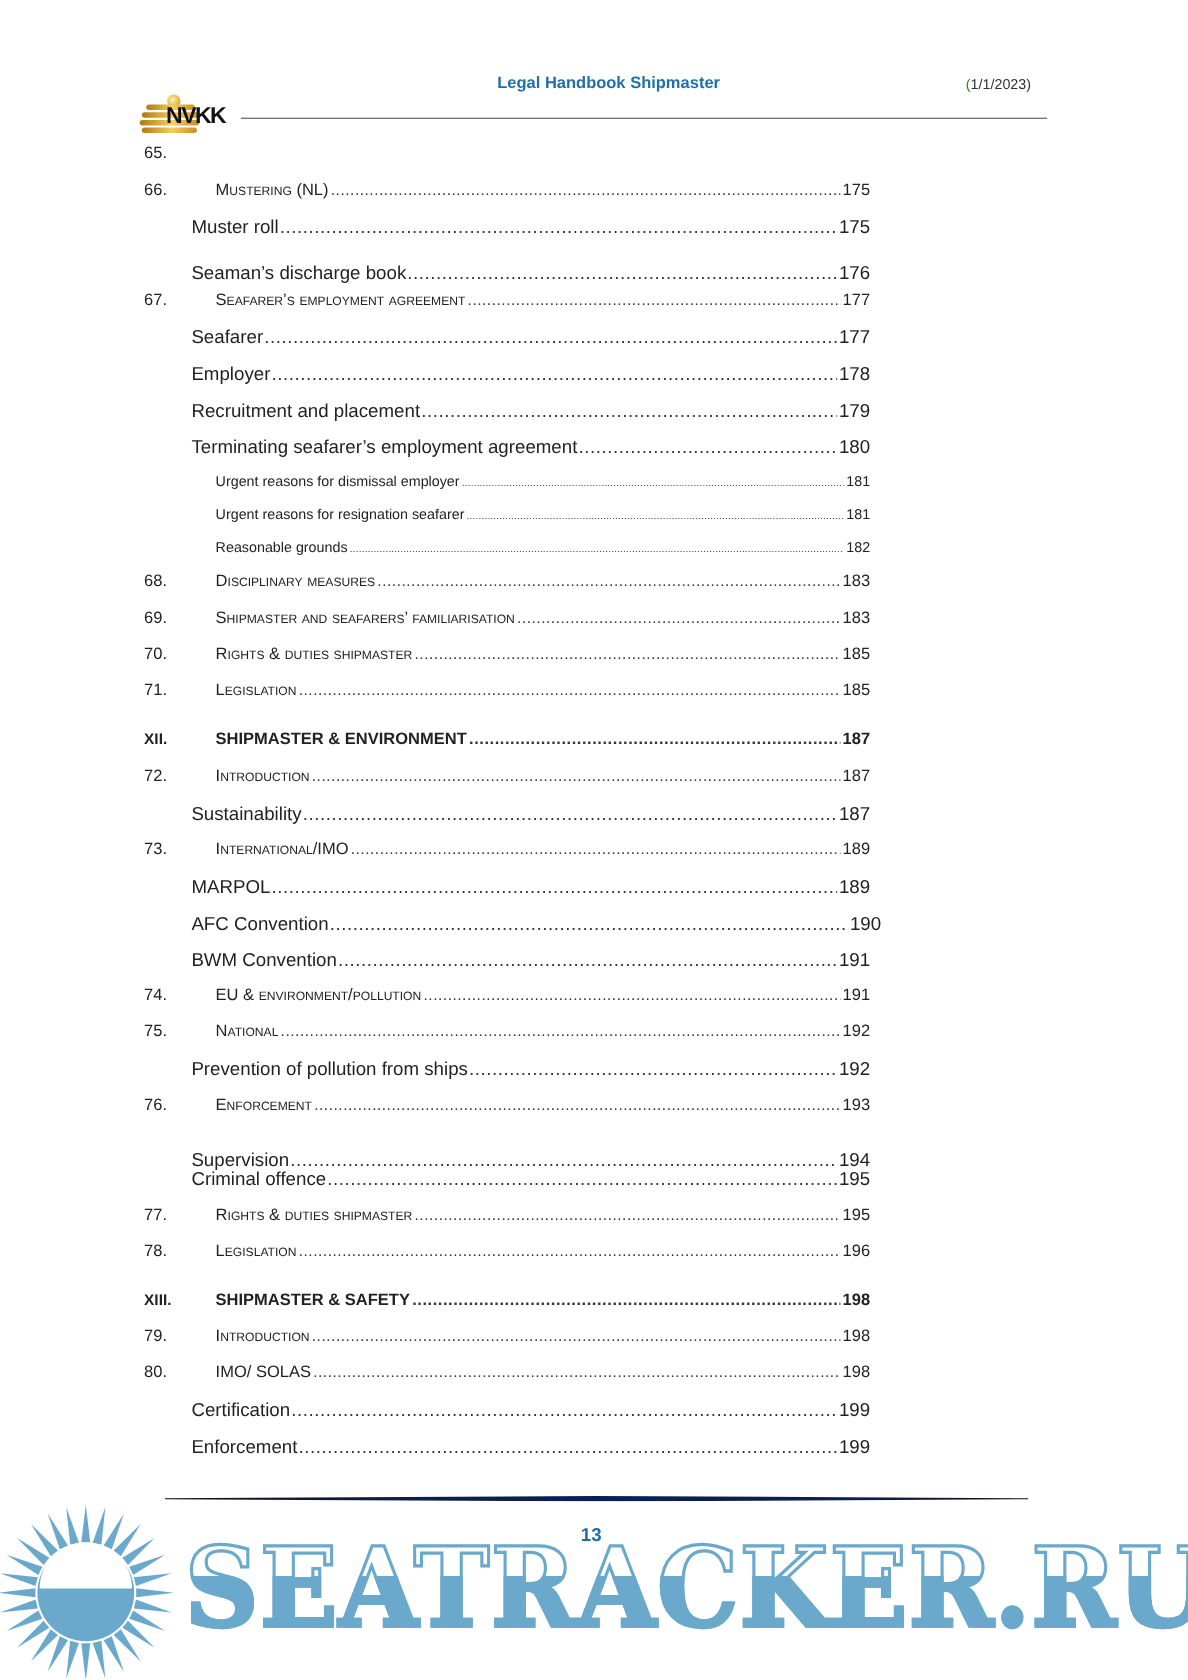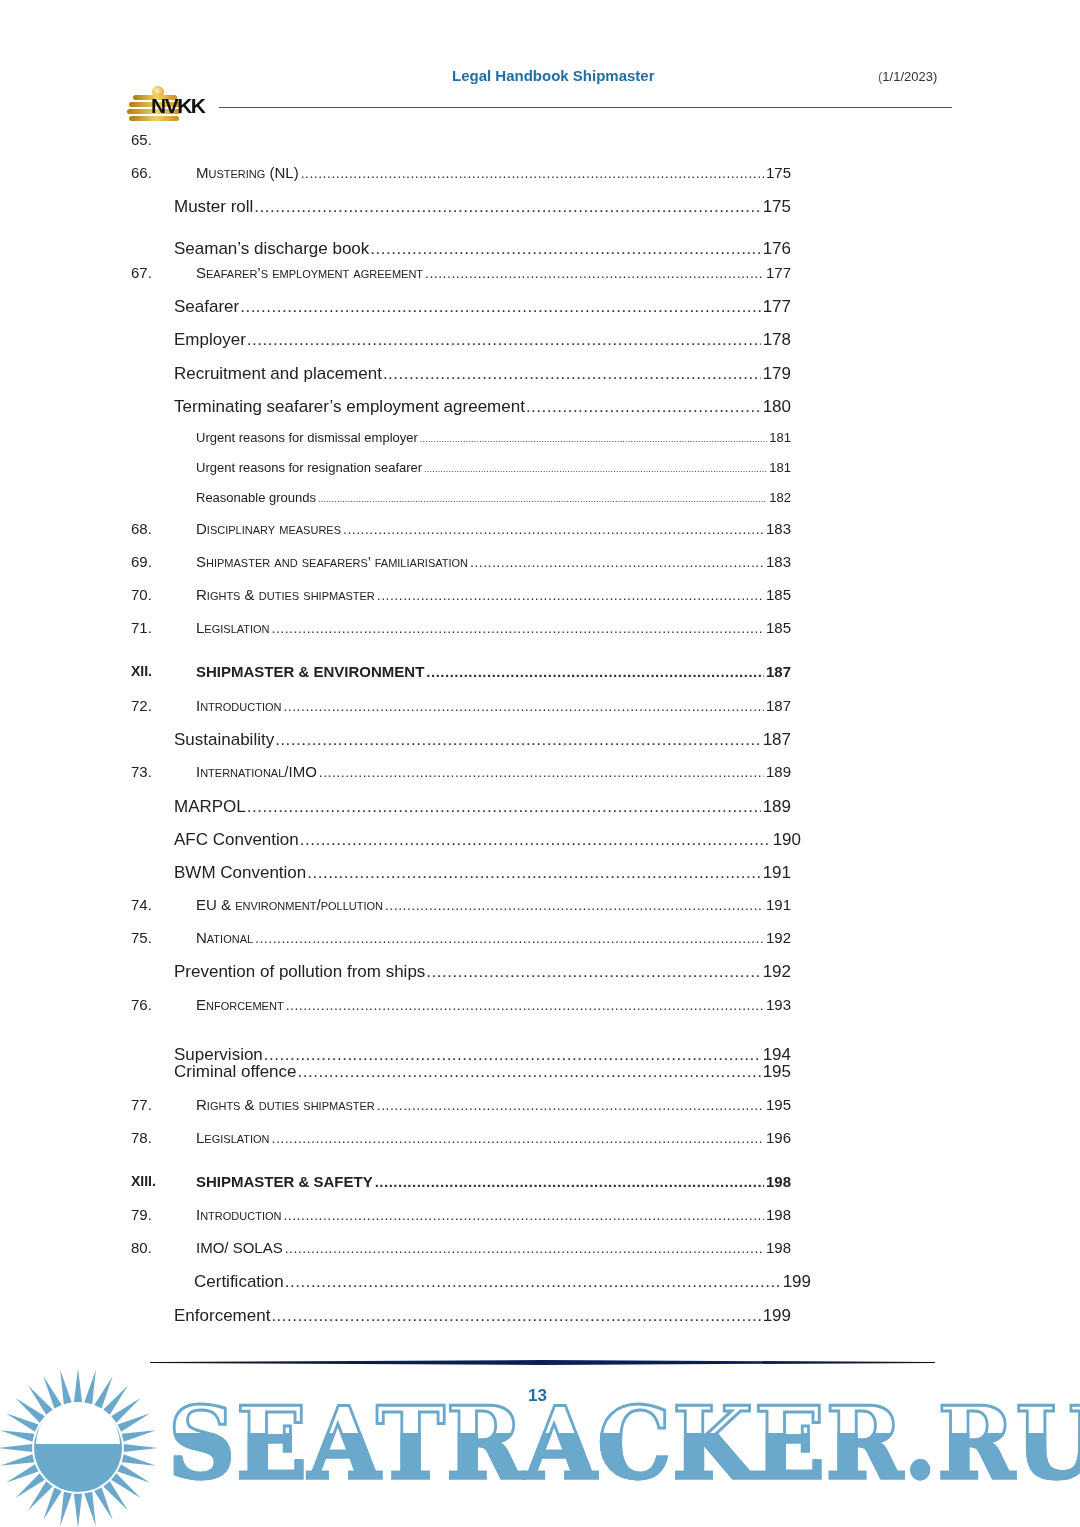--- a/index.html
+++ b/index.html
@@ -324,21 +324,21 @@
       </span>
     </div>
     <div class="row l2" style="top: 1239px;">
       <span class="num">80.</span>
       <span class="label-wrap">
         <span class="label">IMO/ SOLAS</span>
         <span class="dots"></span>
         <span class="page">198</span>
       </span>
     </div>
-    <div class="row l3" style="top: 1272px; margin-left: 20px;">
+    <div class="row l3" style="top: 1272px;">
       <span class="label-wrap">
         <span class="label">Certification</span>
         <span class="dots"></span>
         <span class="page">199</span>
       </span>
     </div>
     <div class="row l3" style="top: 1306px;">
       <span class="label-wrap">
         <span class="label">Enforcement</span>
         <span class="dots"></span>

